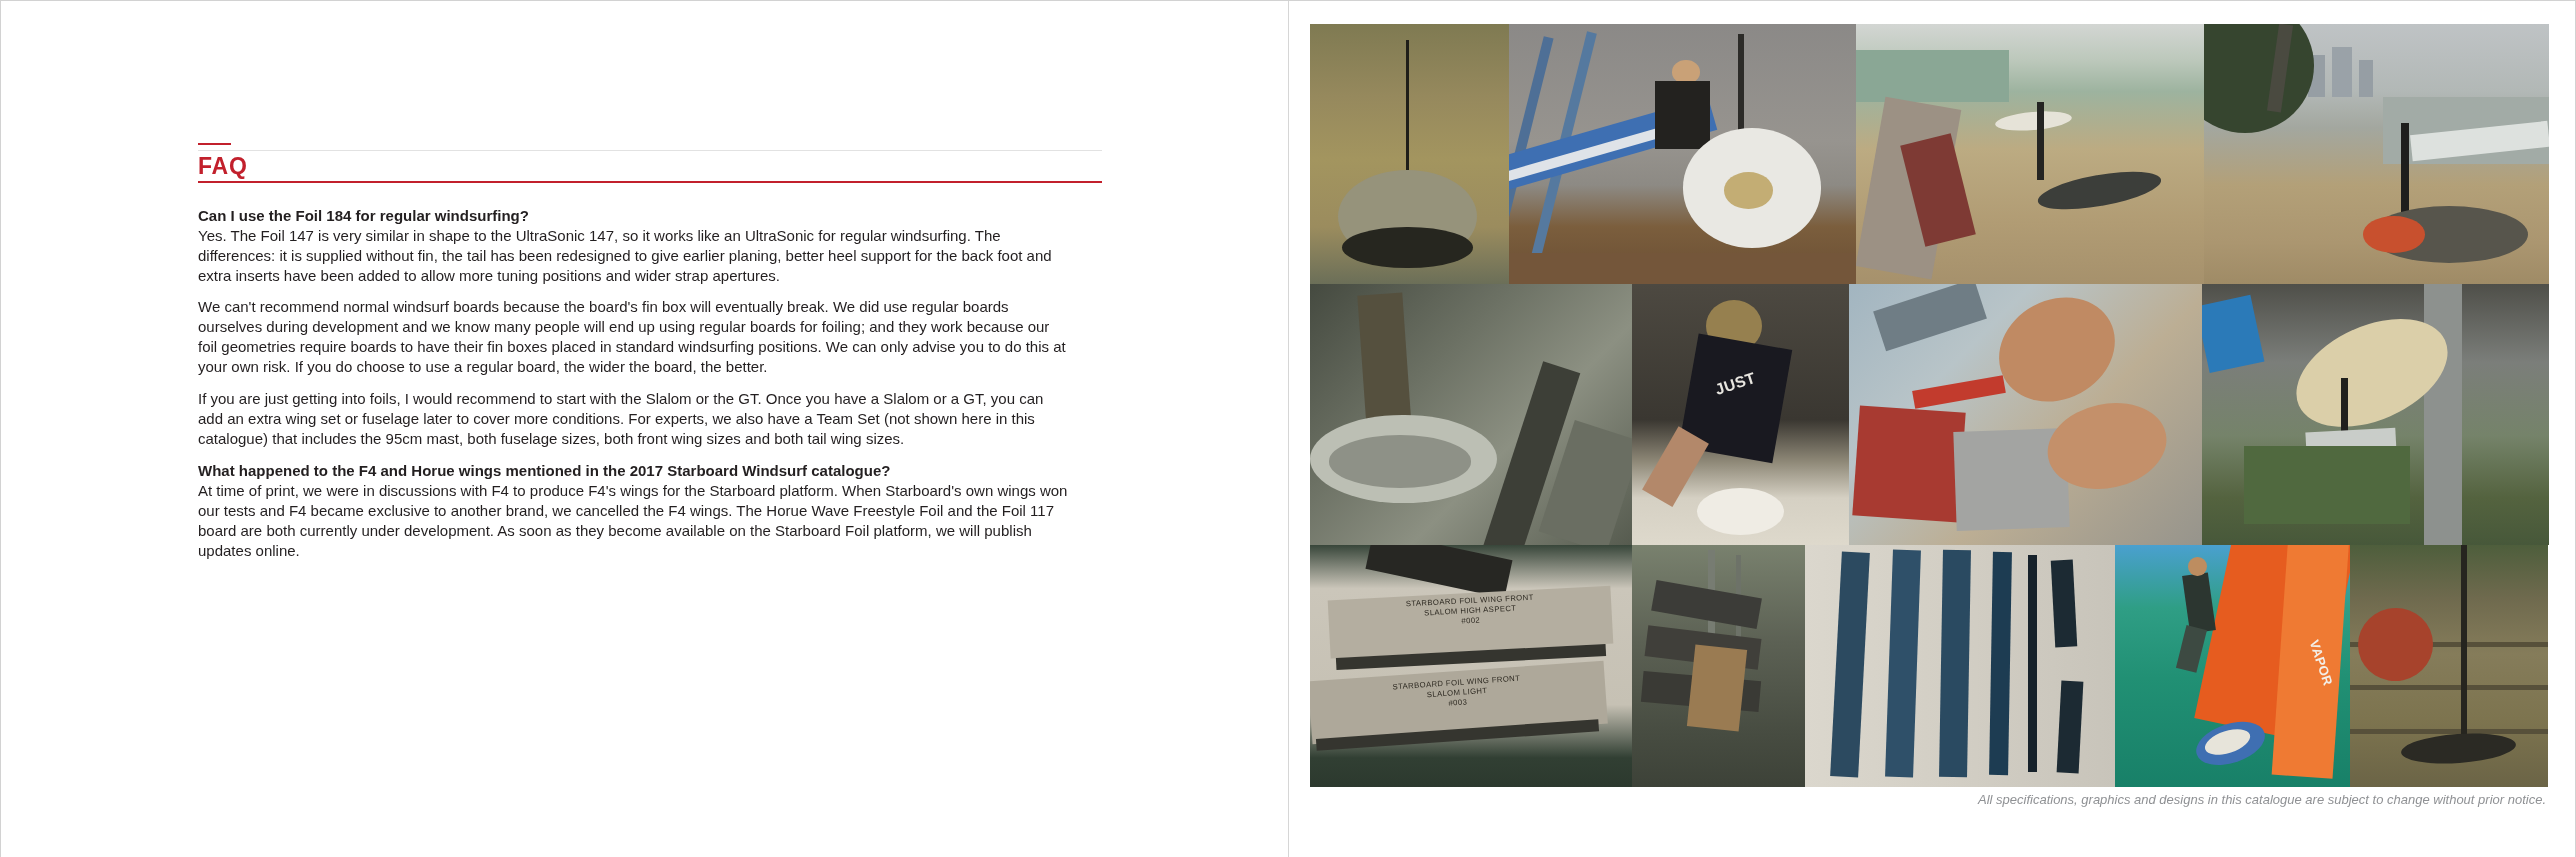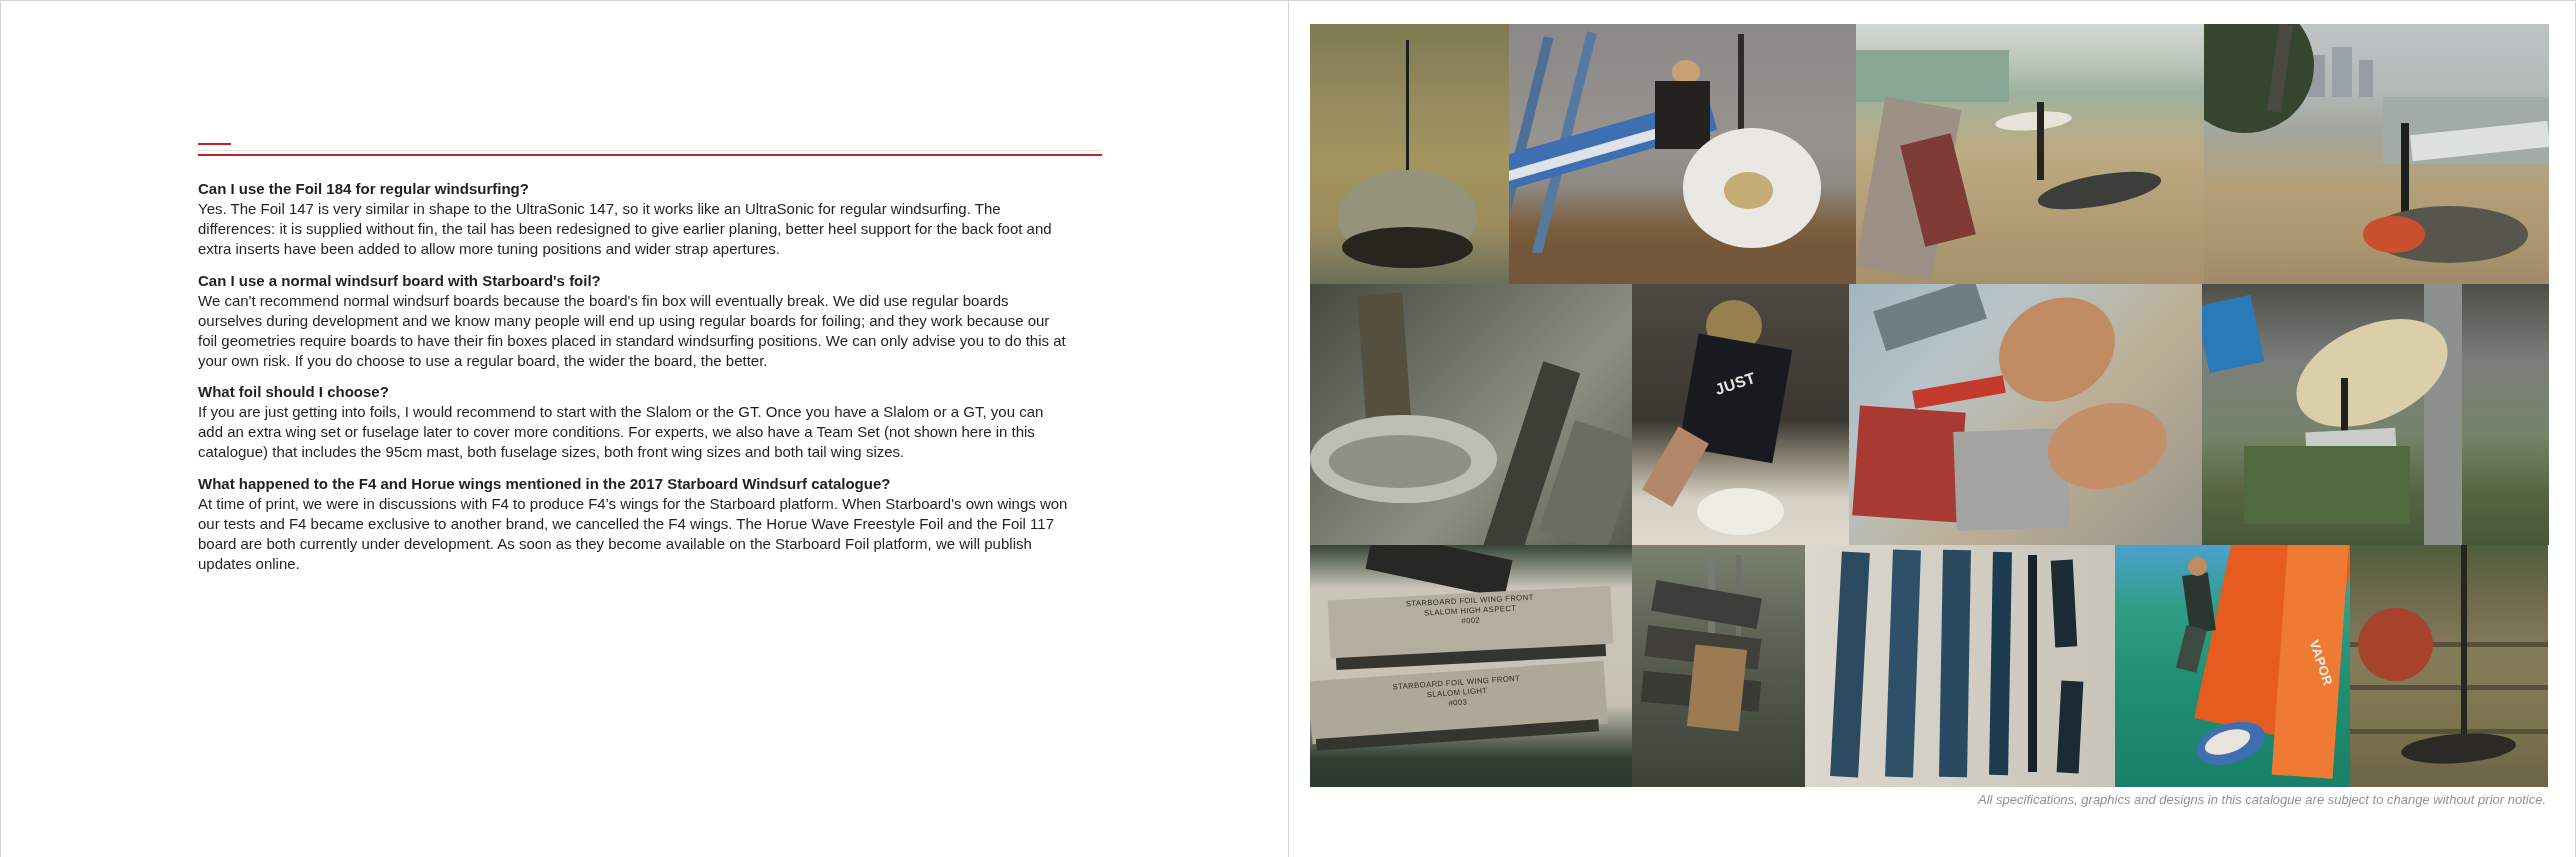--- a/index.html
+++ b/index.html
@@ -32,33 +32,32 @@
 </head>
 <body>
 
 <div class="spread">
 
   <div class="gutter"></div>
 
   <div class="faq-col">
     <div class="red-tick"></div>
     <div class="topline"></div>
+    <h1 class="faq-title">FAQ</h1>
     <div class="redline"></div>
 
     <div class="qa-list">
       <div class="qa">
         <p class="q">Can I use the Foil 184 for regular windsurfing?</p>
         <p class="a">Yes. The Foil 147 is very similar in shape to the UltraSonic 147, so it works like an UltraSonic for regular windsurfing. The differences: it is supplied without fin, the tail has been redesigned to give earlier planing, better heel support for the back foot and extra inserts have been added to allow more tuning positions and wider strap apertures.</p>
       </div>
       <div class="qa">
-        <p class="q">Can I use a normal windsurf board with Starboard's foil?</p>
         <p class="a">We can't recommend normal windsurf boards  because the board's fin box will eventually break. We did use regular boards ourselves during development and we know many people will end up using regular boards for foiling; and they work because our foil geometries require boards to have their fin boxes placed in standard windsurfing positions. We can only advise you to do this at your own risk. If you do choose to use a regular board, the wider the board, the better.</p>
       </div>
       <div class="qa">
-        <p class="q">What foil should I choose?</p>
         <p class="a">If you are just getting into foils, I would recommend to start with the Slalom or the GT. Once you have a Slalom or a GT, you can add an extra wing set or fuselage later to cover more conditions. For experts, we also have a Team Set (not shown here in this catalogue) that includes the 95cm mast, both fuselage sizes, both front wing sizes and both tail wing sizes.</p>
       </div>
       <div class="qa">
         <p class="q">What happened to the F4 and Horue wings mentioned in the 2017 Starboard Windsurf catalogue?</p>
         <p class="a">At time of print, we were in discussions with F4 to produce F4's wings for the Starboard platform. When Starboard's own wings won our tests and F4 became exclusive to another brand, we cancelled the F4 wings. The Horue Wave Freestyle Foil and the Foil 117 board are both currently under development. As soon as they become available on the Starboard Foil platform, we will publish updates online.</p>
       </div>
     </div>
   </div>
 
   <div class="gallery" id="gallery">

